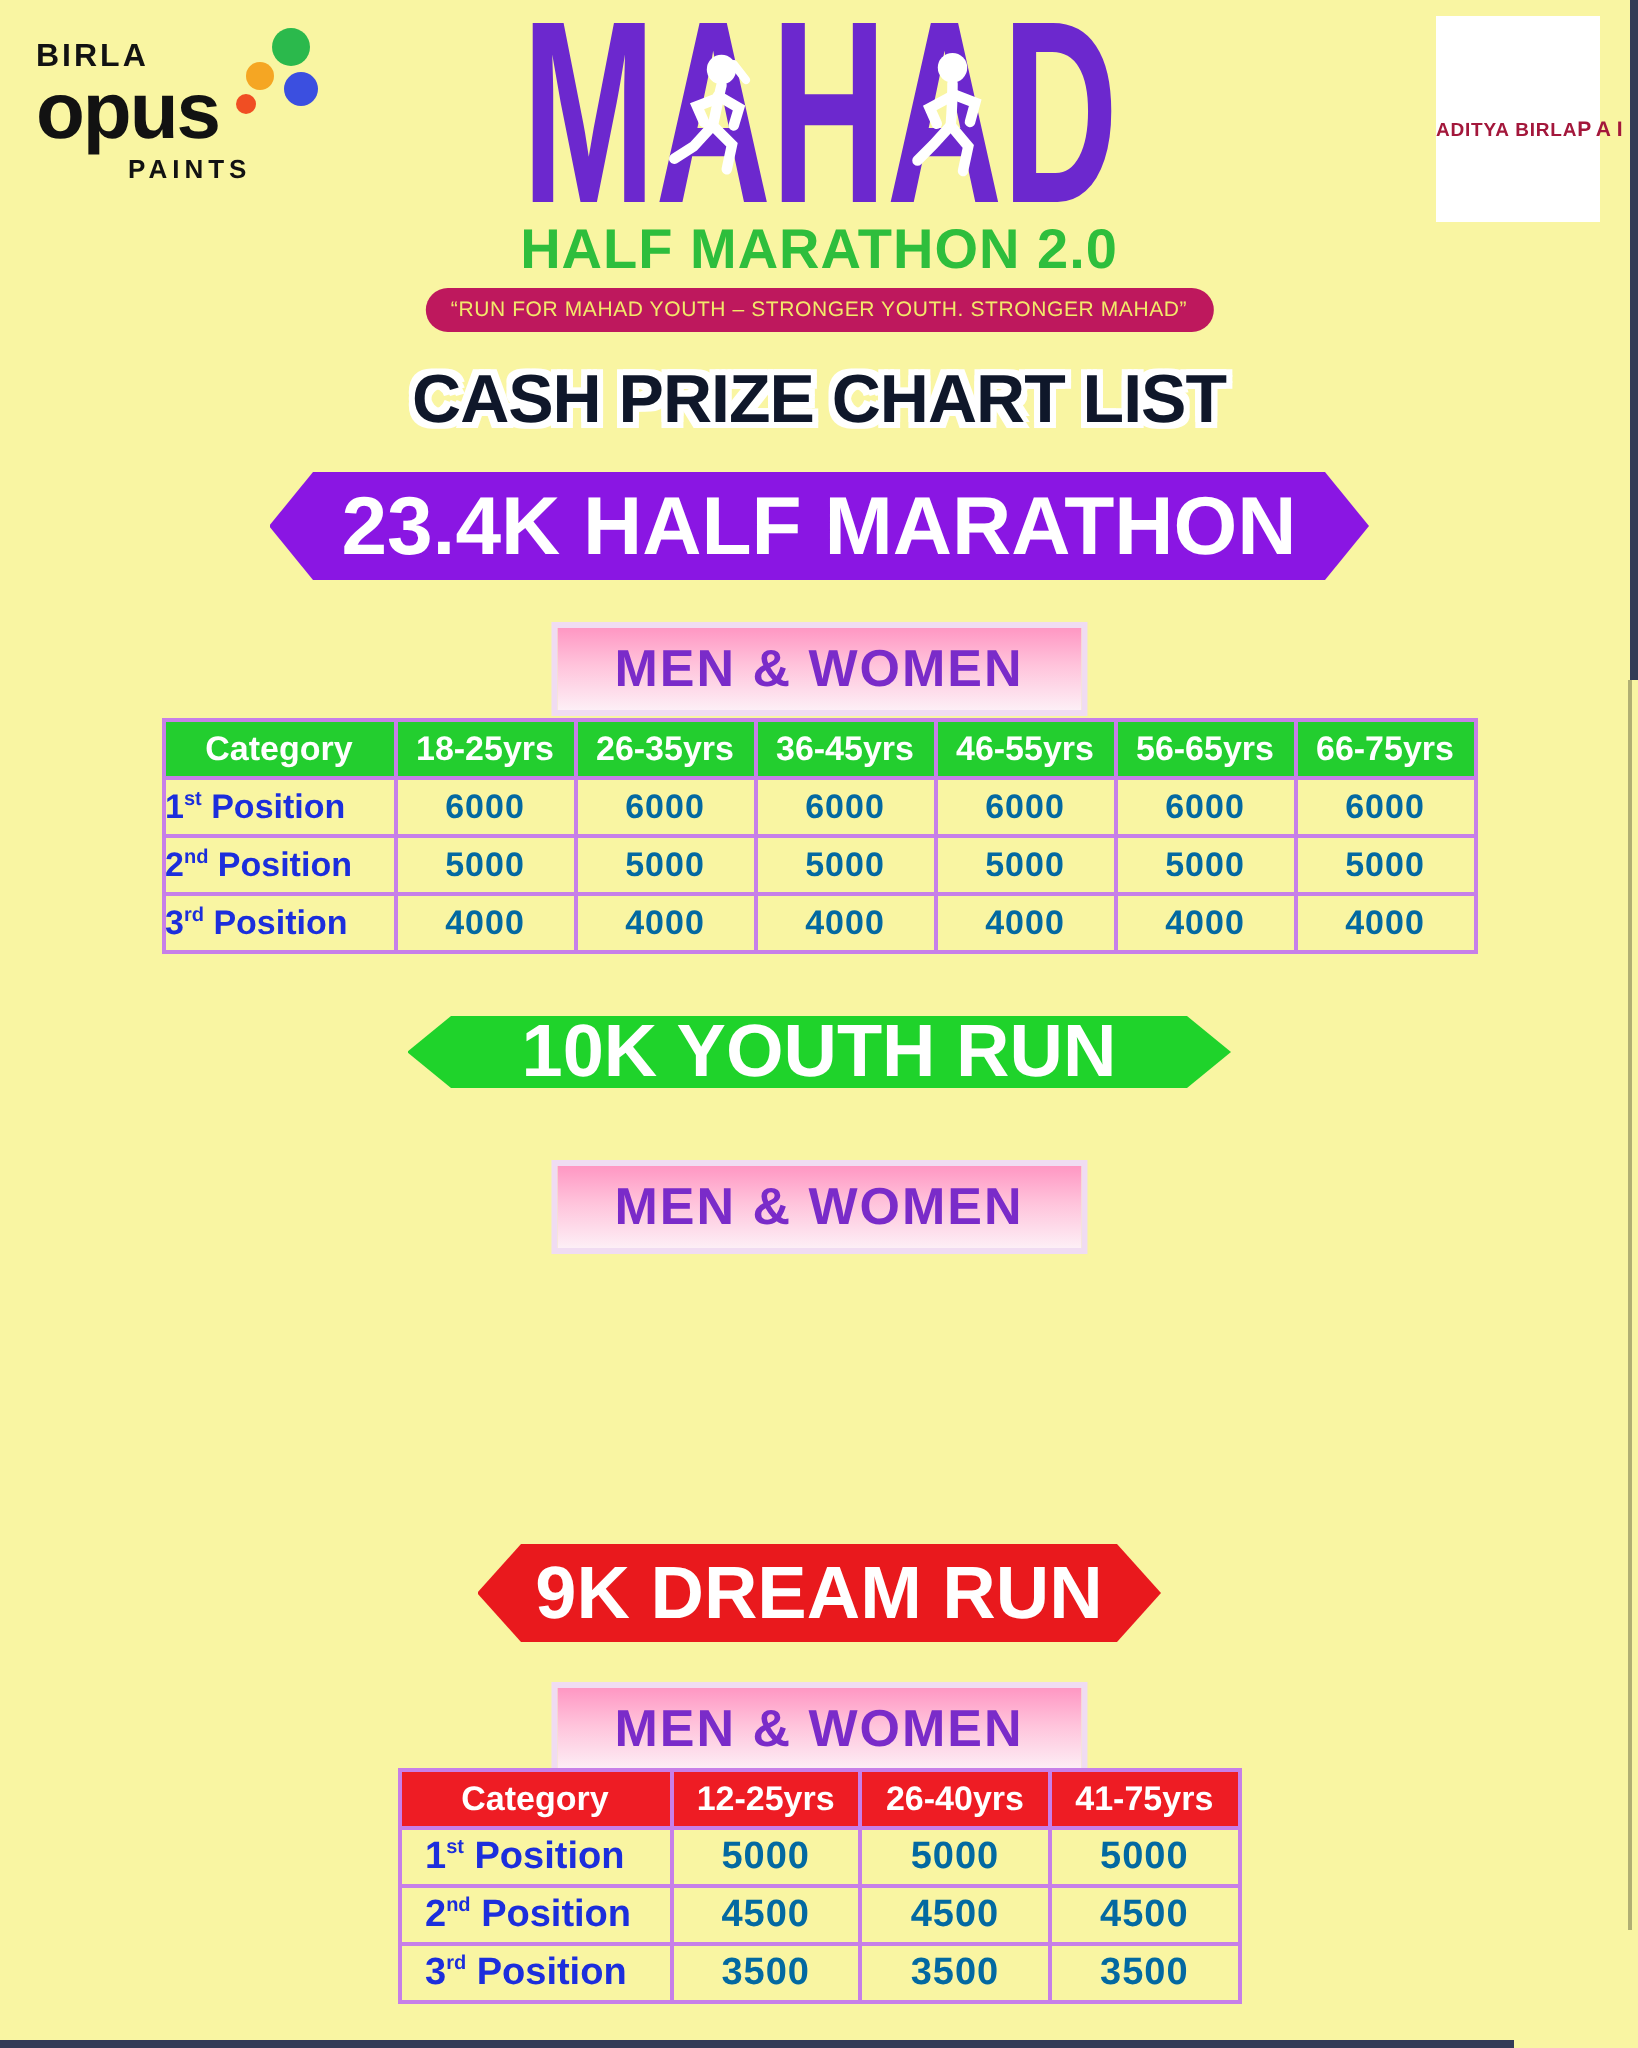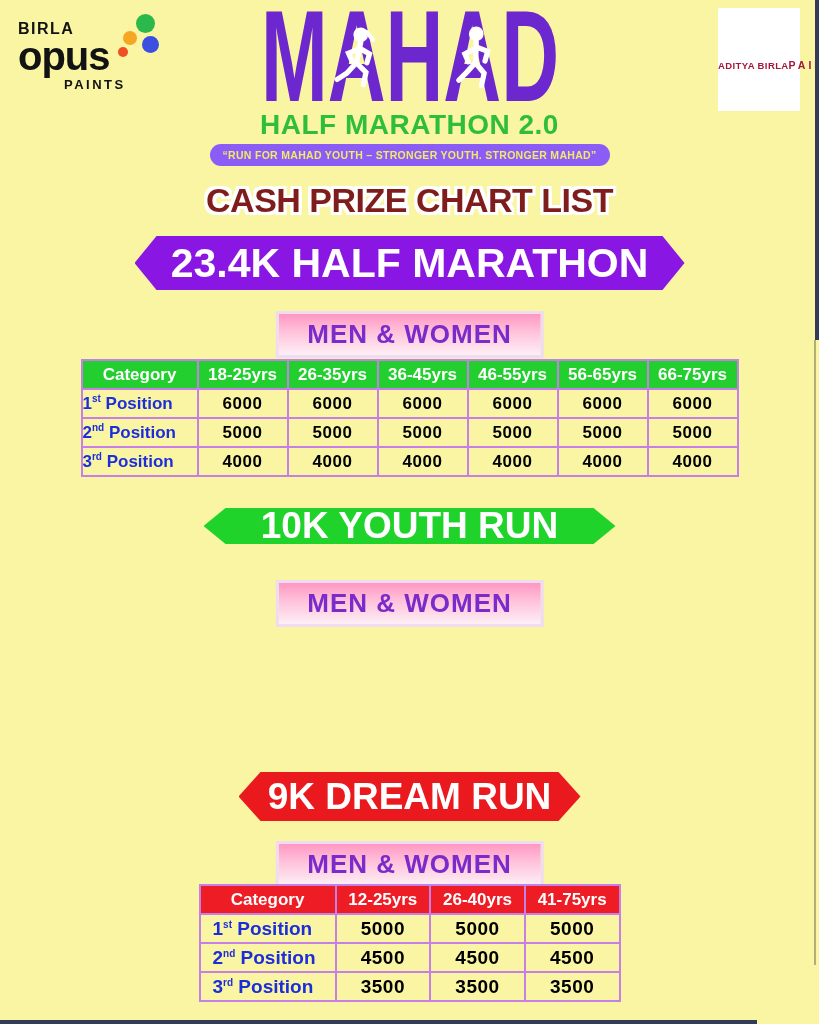--- a/index.html
+++ b/index.html
@@ -23,26 +23,26 @@
            display:flex;flex-direction:row;align-items:center;padding-top:6px;box-sizing:border-box;}
   .ab-sunburst{width:70px;height:55px;display:block;}
   .ab-name{font-size:9.5px;font-weight:900;color:#A3173B;letter-spacing:.4px;margin-top:5px;white-space:nowrap;}
   .ab-rule{width:22px;height:4px;background:#C41E25;margin-top:4px;}
   .ab-sub{font-size:10.5px;font-weight:700;color:#A3173B;letter-spacing:3px;margin-top:5px;}
 
   
   .mahad-wrap{position:absolute;left:50%;top:4px;transform:translateX(-50%);width:304px;height:102px;}
   .subtitle{position:absolute;left:50%;top:109px;transform:translateX(-50%);font-size:28px;font-weight:900;
             letter-spacing:.5px;color:#2EBE3C;white-space:nowrap;}
-  .tagline{position:absolute;left:50%;top:144px;transform:translateX(-50%);background:#8b5cf6;color:#F2E96A;
-           font-size:10.5px;font-weight:700;letter-spacing:.3px;padding:5px 13px;border-radius:11px;white-space:nowrap;}
+  .tagline{position:absolute;left:50%;top:144px;transform:translateX(-50%);background:#be185d;color:#F2E96A;
+           font-size:10.5px;font-weight:400;letter-spacing:.3px;padding:5px 13px;border-radius:11px;white-space:nowrap;}
 
   
   .prize-heading{position:absolute;left:50%;top:181px;transform:translateX(-50%);font-size:34px;font-weight:900;
-    color:#7f1d1d;white-space:nowrap;letter-spacing:-.5px;
+    color:#0f172a;white-space:nowrap;letter-spacing:-.5px;
     text-shadow:-3px -3px 0 #fff,3px -3px 0 #fff,-3px 3px 0 #fff,3px 3px 0 #fff,-3px 0 0 #fff,3px 0 0 #fff,0 -3px 0 #fff,0 3px 0 #fff;}
 
   
   .ribbon{position:absolute;left:50%;transform:translateX(-50%);display:flex;align-items:center;justify-content:center;
     color:#fff;font-weight:900;white-space:nowrap;
     clip-path:polygon(0 50%,22px 0,calc(100% - 22px) 0,100% 50%,calc(100% - 22px) 100%,22px 100%);}
   .ribbon-1{top:236px;width:550px;height:54px;background:#8A16E3;font-size:41px;}
   .ribbon-2{top:508px;width:412px;height:36px;background:#1FD32B;font-size:37px;}
   .ribbon-3{top:772px;width:342px;height:49px;background:#E9191D;font-size:37px;}
 
@@ -64,21 +64,21 @@
   table.prize th{color:#fff;font-weight:800;font-size:17px;text-align:center;}
   .t-narrow th{font-size:19px;}
   .t-wide th:first-child{width:114px;}
   .t-narrow th:first-child{width:134px;}
   .hdr-purple th{background:#8A1BDB;}
   .hdr-green th{background:#23CE2F;}
   .hdr-red th{background:#EE1C24;}
   td.pos{color:#1C2EDC;font-weight:800;font-size:17px;text-align:left;padding-left:9px;white-space:nowrap;}
   .t-narrow td.pos{font-size:19px;padding-left:12px;}
   td.pos sup{font-size:10px;}
-  td.val{color:#000000;font-weight:600;font-size:17px;text-align:center;letter-spacing:.5px;}
+  td.val{color:#0369a1;font-weight:600;font-size:17px;text-align:center;letter-spacing:.5px;}
   .t-narrow td.val{font-size:19px;}
 
   
   .edge-right{position:absolute;top:0;right:0;width:4px;height:340px;background:#333B56;}
   .edge-right-faint{position:absolute;top:340px;right:3px;width:2px;height:625px;background:rgba(105,105,70,.5);}
   .edge-bottom{position:absolute;bottom:0;left:0;width:757px;height:4px;background:#333B56;}
 </style>
 </head>
 <body>
 

